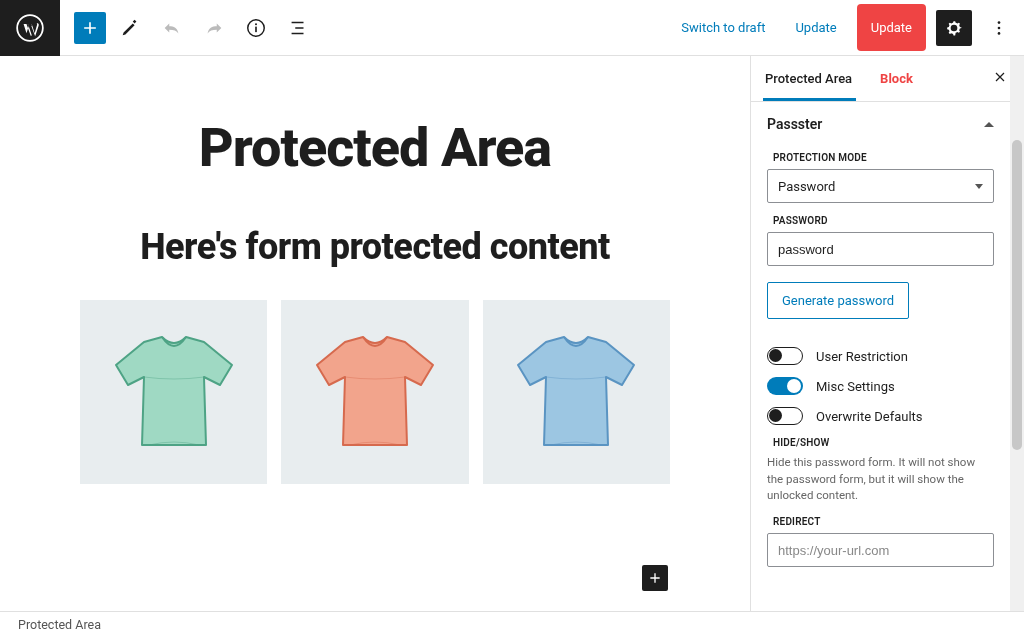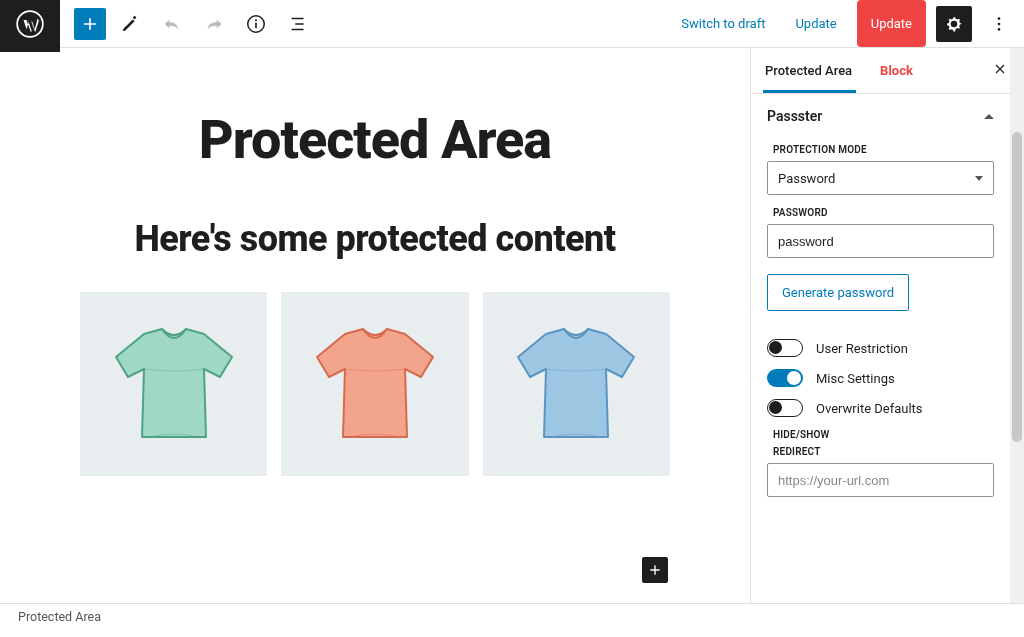--- a/index.html
+++ b/index.html
@@ -1,17 +1,17 @@
 <!DOCTYPE html>
 <html><head>
 <meta charset="utf-8">
 <style>
   * { box-sizing: border-box; margin: 0; padding: 0; }
   html, body { width: 1024px; height: 637px; font-family: -apple-system, BlinkMacSystemFont, "Segoe UI", Roboto, sans-serif; overflow: hidden; background: #fff; color: #1e1e1e; }
-  .topbar { height: 48px; display: flex; align-items: center; border-bottom: 1px solid #e0e0e0; padding-right: 8px; }
+  .topbar { height: 56px; display: flex; border-bottom: 1px solid #e0e0e0; padding-right: 8px; }
   .wp-badge { width: 60px; height: 56px; background: #1e1e1e; display: flex; align-items: center; justify-content: center; }
   .wp-badge svg { width: 28px; height: 28px; }
   .toolbar-left { display: flex; align-items: center; gap: 6px; padding-left: 14px; }
   .add-btn { width: 32px; height: 32px; background: #007cba; color: #fff; display: flex; align-items: center; justify-content: center; border-radius: 2px; cursor: pointer; }
   .icon-btn { width: 36px; height: 36px; display: flex; align-items: center; justify-content: center; color: #1e1e1e; cursor: pointer; border-radius: 2px; }
   .icon-btn.disabled { color: #bbb; cursor: default; }
   .spacer { flex: 1; }
   .toolbar-right { display: flex; align-items: center; gap: 10px; }
   .link-btn { color: #007cba; font-size: 13px; padding: 8px 10px; cursor: pointer; }
   .primary-btn { background: #ef4444; color: #fff; font-size: 13px; padding: 16px 14px; border-radius: 4px; cursor: pointer; }
@@ -112,21 +112,21 @@
           <circle cx="12" cy="18.5" r="1.6" fill="#1e1e1e"></circle>
         </svg>
     </div>
   </div>
 </div>
 
 <div class="body-row">
 
   <div class="canvas-wrap">
     <h1>Protected Area</h1>
-    <h2>Here's some protected content</h2>
+    <h2>Here's form protected content</h2>
     <div class="tshirt-row">
       <div class="tshirt-cell">
           <svg width="140" height="130" viewBox="0 0 140 130">
     <path d="M40 15 L58 10 Q70 22 82 10 L100 15 L128 38 L116 58 L100 50 L102 118 L38 118 L40 50 L24 58 L12 38 Z" fill="#9fd9c3" stroke="#4ea385" stroke-width="2" stroke-linejoin="round"></path>
     <path d="M58 10 Q70 28 82 10" fill="none" stroke="#4ea385" stroke-width="2"></path>
     <path d="M40 50 Q70 54 100 50" fill="none" stroke="#4ea385" stroke-width="1" opacity="0.4"></path>
     <path d="M45 118 Q70 112 95 118" fill="none" stroke="#4ea385" stroke-width="1" opacity="0.4"></path>
   </svg>
         </div>
       <div class="tshirt-cell">
@@ -200,20 +200,21 @@
         <span>Misc Settings</span>
       </div>
       <div class="toggle-row">
         <div class="toggle off">
             <div class="knob"></div>
           </div>
         <span>Overwrite Defaults</span>
       </div>
 
       <div class="field-label">HIDE/SHOW</div>
+      <div class="help-text">Hide this password form. It will not show the password form, but it will show the unlocked content.</div>
 
       <div class="field-label">REDIRECT</div>
       <input class="text-input" type="text" placeholder="https://your-url.com" style="">
     </div>
   </div>
 </div>
 
 <div class="footer">
   <span>Protected Area</span>
 </div>

